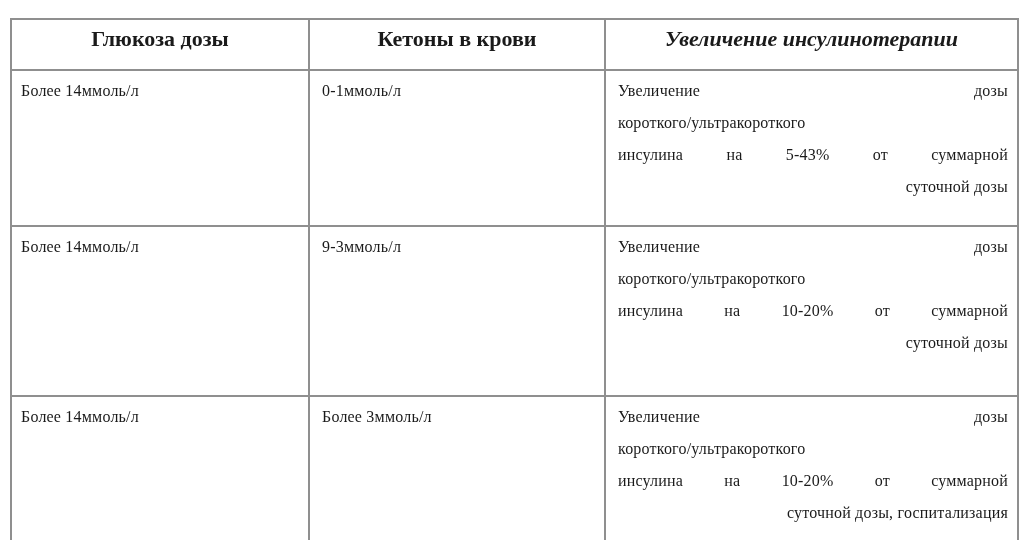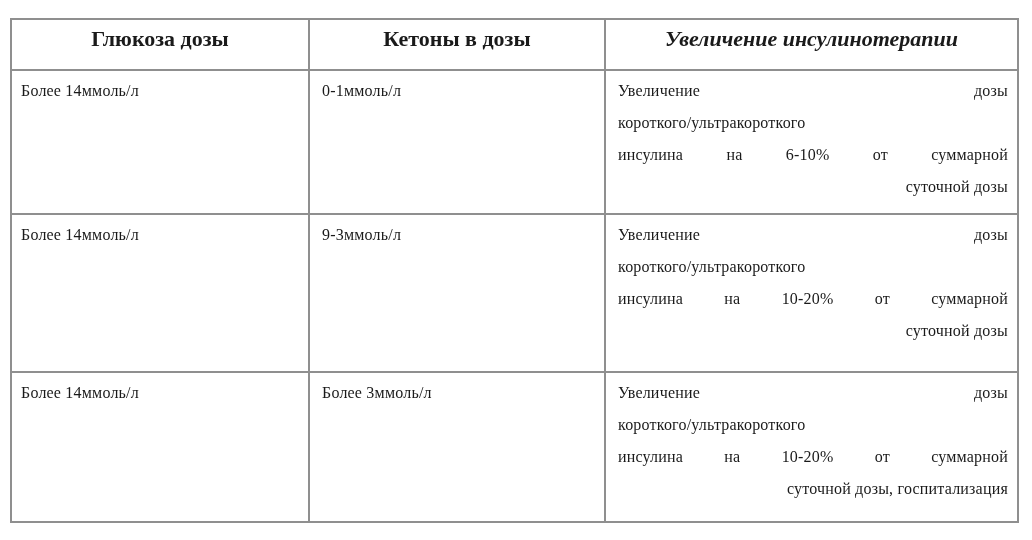--- a/index.html
+++ b/index.html
@@ -43,21 +43,21 @@
   th.it {
     font-style: italic;
   }
   td {
     font-size: 16px;
     line-height: 32px;
     letter-spacing: 0.2px;
   }
   td.c1 { padding: 4px 6px 0 9px; }
   td.c2 { padding: 4px 6px 0 12px; border-radius: 24px; }
-  td.c3 { padding: 4px 9px 0 12px; }
+  td.c3 { padding: 4px 9px 12px 12px; }
   tr.r1 td { height: 138px; }
   tr.r2 td { height: 152px; }
   tr.r3 td { height: 144px; }
   .line {
     text-align: right;
   }
   .line.jl {
     text-align: justify;
     text-align-last: justify;
   }
@@ -68,32 +68,32 @@
 <div class="page">
   <table class="doc">
     <colgroup>
       <col class="c1w">
       <col class="c2w">
       <col class="c3w">
     </colgroup>
     <thead>
       <tr class="hrow">
         <th>Глюкоза дозы</th>
-        <th>Кетоны в дозы</th>
+        <th>Кетоны в крови</th>
         <th class="it">Увеличение инсулинотерапии</th>
       </tr>
     </thead>
     <tbody>
       <tr class="r r1">
         <td class="c1">Более 14ммоль/л</td>
         <td class="c2">0-1ммоль/л</td>
         <td class="c3">
           <div class="line jl">Увеличение дозы</div>
           <div class="line jl">короткого/ультракороткого</div>
-          <div class="line jl">инсулина на 6-10% от суммарной</div>
+          <div class="line jl">инсулина на 5-43% от суммарной</div>
           <div class="line">суточной дозы</div>
         </td>
       </tr>
       <tr class="r r2">
         <td class="c1">Более 14ммоль/л</td>
         <td class="c2">9-3ммоль/л</td>
         <td class="c3">
           <div class="line jl">Увеличение дозы</div>
           <div class="line jl">короткого/ультракороткого</div>
           <div class="line jl">инсулина на 10-20% от суммарной</div>

